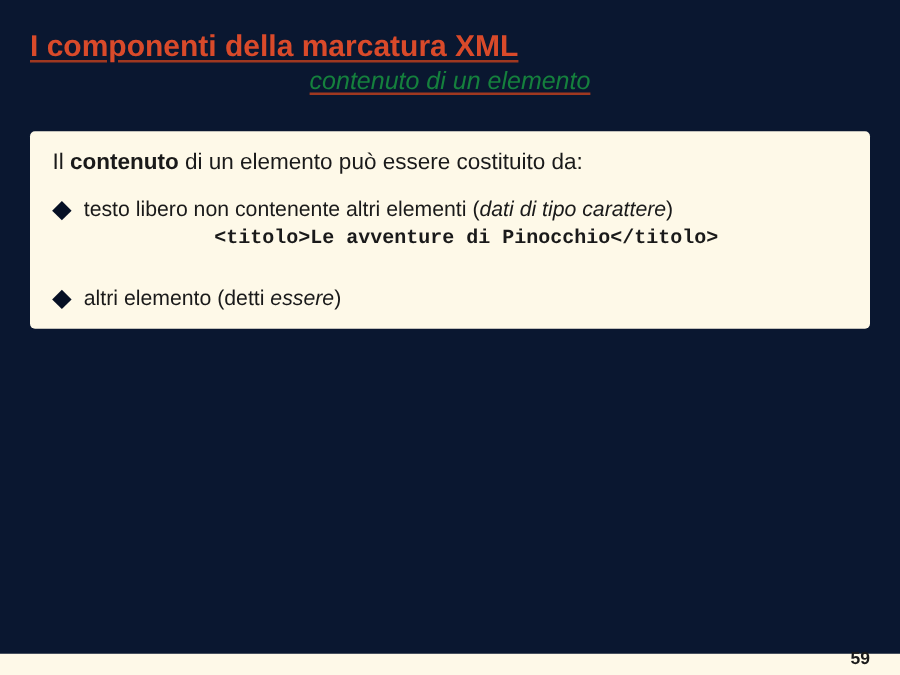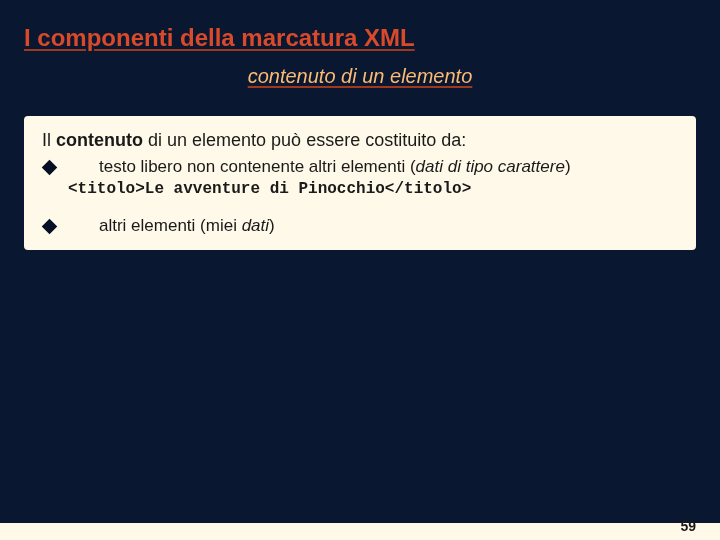--- a/index.html
+++ b/index.html
@@ -24,59 +24,60 @@
     color: #d94a2a;
     text-decoration: underline;
     text-decoration-color: #a03820;
     text-underline-offset: 3px;
   }
   .subtitle {
     text-align: center;
     font-family: 'Comic Sans MS', cursive, sans-serif;
     font-style: italic;
     font-size: 20px;
-    color: #fdba74;
+    color: #15803d;
     text-decoration: underline;
     text-decoration-color: #a03820;
     text-underline-offset: 3px;
-    margin-top: 13px;
+    margin-top: 2px;
     margin-bottom: 28px;
   }
   .content {
     background: #fef9e8;
     border-radius: 4px;
     padding: 14px 18px 14px 18px;
     color: #1a1a1a;
   }
   .intro {
     font-family: Arial, sans-serif;
     font-size: 18px;
   }
   .intro-b { font-weight: bold; }
-  .bullet-item { display: flex; align-items: flex-start; margin-top: 6px; gap: 32px; }
+  .bullet-item { display: flex; align-items: flex-start; margin-top: 18px; }
   .diamond-icon {
     width: 11px; height: 11px;
     background: #061024;
     transform: rotate(45deg);
     margin: 5px 12px 0 2px;
     flex-shrink: 0;
   }
   .bullet-text {
     font-family: Arial, sans-serif;
     font-size: 17px;
   }
   .paren-italic { font-style: italic; }
   .code {
     font-family: 'Courier New', monospace;
     font-size: 16px;
     font-weight: bold;
     white-space: pre;
     margin-left: 26px;
     margin-top: 2px;
     line-height: 1.3;
+    text-align: center;
   }
   .spacer { height: 10px; }
   .footer {
     position: absolute;
     left: 0; right: 0; bottom: 0;
     height: 17px;
     background: #fef9e8;
   }
   .pagenum {
     position: absolute;
@@ -106,21 +107,21 @@
         <span>testo libero non contenente altri elementi (</span><span class="paren-italic">dati di tipo carattere</span><span>)</span>
       </div>
     </div>
     <div class="code">&lt;titolo&gt;Le avventure di Pinocchio&lt;/titolo&gt;</div>
 
     <div class="spacer"></div>
 
     <div class="bullet-item">
       <div class="diamond-icon"></div>
       <div class="bullet-text">
-        <span>altri elementi (miei </span><span class="paren-italic">dati</span><span>)</span>
+        <span>altri elemento (detti </span><span class="paren-italic">essere</span><span>)</span>
       </div>
     </div>
   </div>
 
   <div class="footer">
     <div class="pagenum">59</div>
   </div>
 </div>
 
 </body></html>

